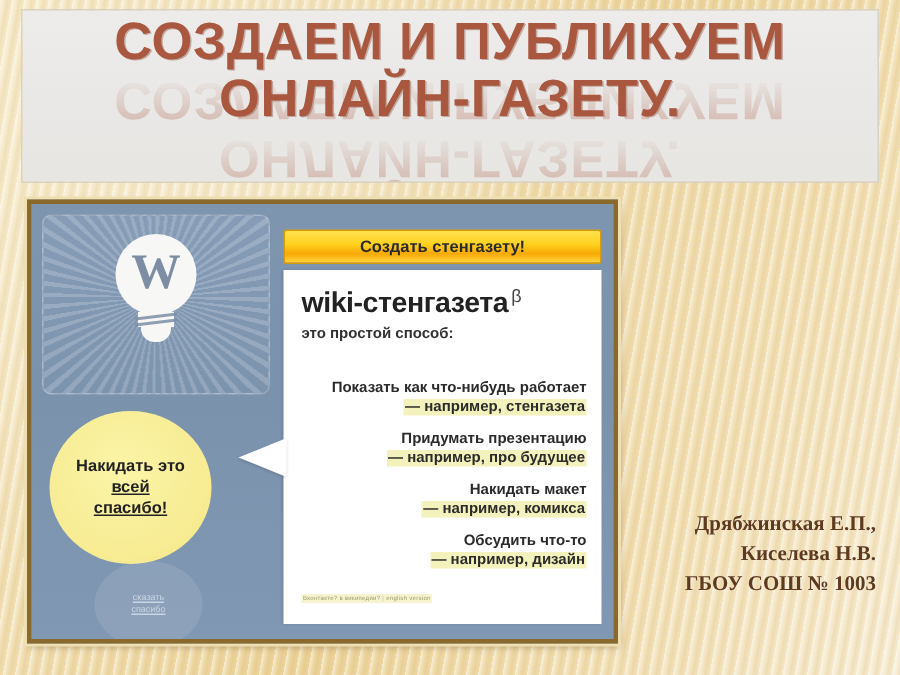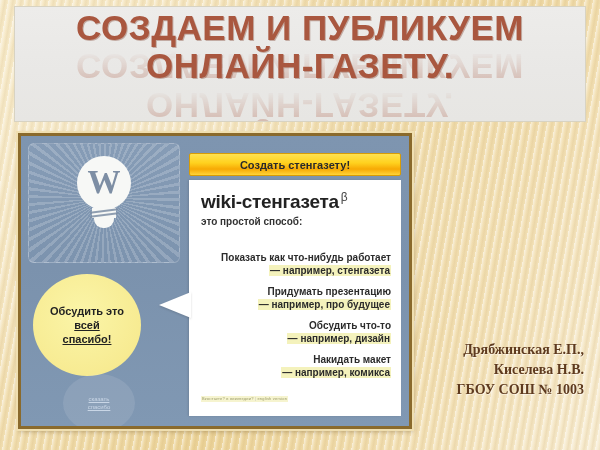--- a/index.html
+++ b/index.html
@@ -355,21 +355,21 @@
           <div class="bulb-glass">
             <span class="bulb-w">W</span>
           </div>
           <div class="bulb-neck"></div>
           <div class="bulb-base"></div>
         </div>
       </div>
 
       <div class="crowd-circle">
         <div class="crowd-text">
-          <div>Обсудить это</div>
+          <div>Накидать это</div>
           <div><u>всей</u></div>
           <div><u>спасибо!</u></div>
         </div>
       </div>
 
       <div class="thanks-circle">
         <div class="thanks-text">
           <div>сказать</div>
           <div>спасибо</div>
         </div>
@@ -386,26 +386,26 @@
 
           <div class="bullet">
             <div class="b-main">Показать как что-нибудь работает</div>
             <div class="b-eg"><span class="hl">— например, стенгазета</span></div>
           </div>
           <div class="bullet">
             <div class="b-main">Придумать презентацию</div>
             <div class="b-eg"><span class="hl">— например, про будущее</span></div>
           </div>
           <div class="bullet">
+            <div class="b-main">Накидать макет</div>
+            <div class="b-eg"><span class="hl">— например, комикса</span></div>
+          </div>
+          <div class="bullet">
             <div class="b-main">Обсудить что-то</div>
             <div class="b-eg"><span class="hl">— например, дизайн</span></div>
-          </div>
-          <div class="bullet">
-            <div class="b-main">Накидать макет</div>
-            <div class="b-eg"><span class="hl">— например, комикса</span></div>
           </div>
         </div>
 
         <div class="panel-footer">
           <span>Вконтакте? в википедии?</span>
           <span class="sep">|</span>
           <span>english version</span>
         </div>
       </div>
 

